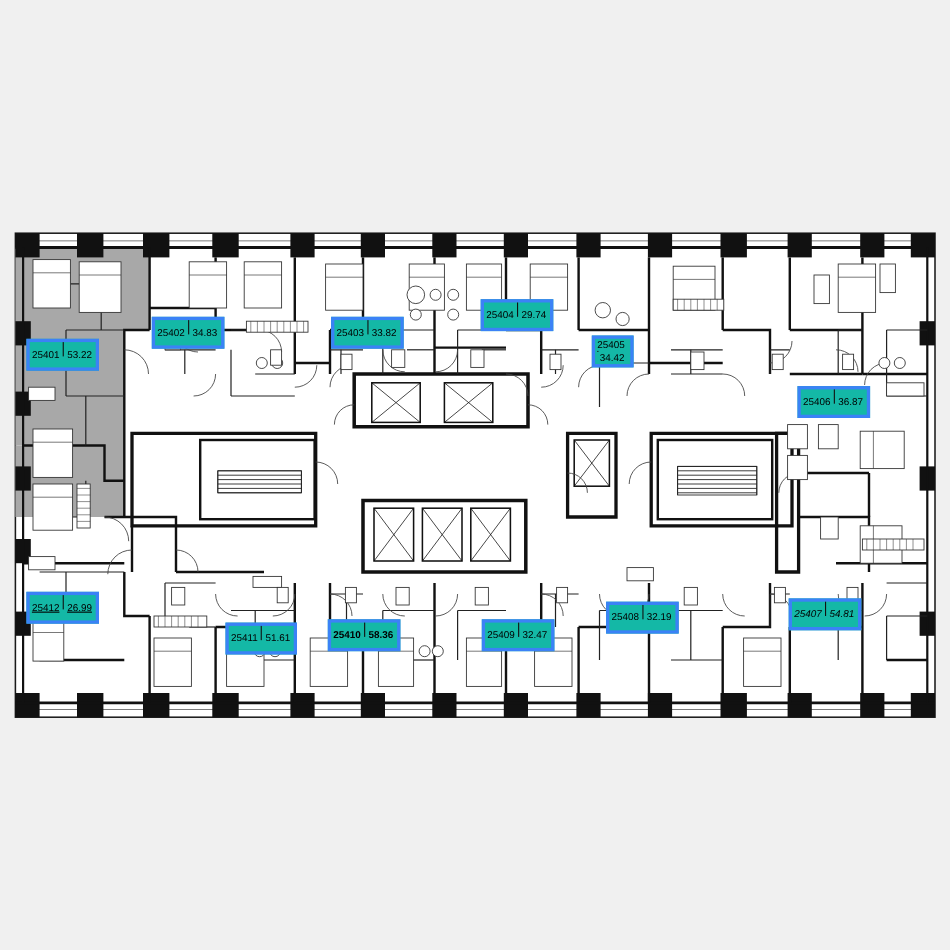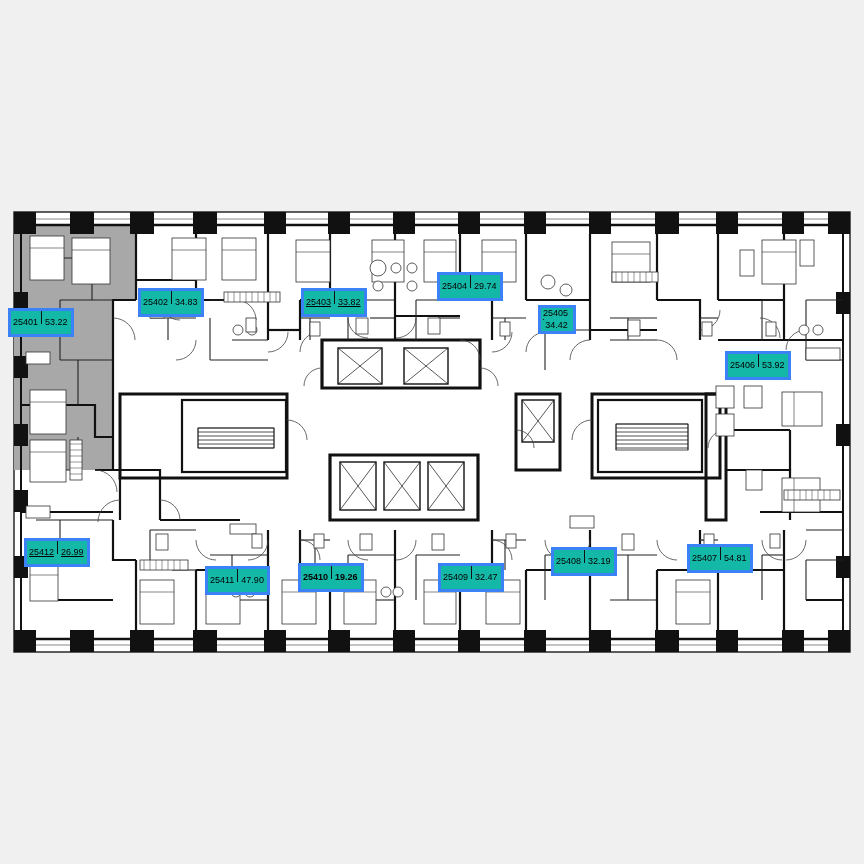--- a/index.html
+++ b/index.html
@@ -440,73 +440,73 @@
       <rect x="622" y="534" width="12" height="16"></rect>
       <rect x="704" y="534" width="10" height="14"></rect>
       <rect x="770" y="534" width="10" height="14"></rect>
       <rect x="716" y="386" width="18" height="22"></rect>
       <rect x="716" y="414" width="18" height="22"></rect>
       <rect x="744" y="386" width="18" height="22"></rect>
       <rect x="746" y="470" width="16" height="20"></rect>
     </g>
   </svg>
 
-  <div class="unit-label" style="left:8px; top:308px;align-items:center;">
+  <div class="unit-label" style="left:24px; top:308px;align-items:center;">
     <span class="num">25401</span>
       <span class="sep"></span>
       <span class="area">53.22</span>
   </div>
   <div class="unit-label" style="left:138px; top:288px;">
     <span class="num">25402</span>
       <span class="sep"></span>
       <span class="area">34.83</span>
   </div>
-  <div class="unit-label" style="left:301px; top:288px;text-decoration:underline;">
+  <div class="unit-label" style="left:301px; top:288px;">
     <span class="num">25403</span>
       <span class="sep"></span>
       <span class="area">33.82</span>
   </div>
   <div class="unit-label" style="left:437px; top:272px;">
     <span class="num">25404</span>
       <span class="sep"></span>
       <span class="area">29.74</span>
   </div>
   <div class="unit-label" style="left:538px; top:305px;flex-direction:column;">
     <span class="num">25405</span>
       <span class="sep"></span>
       <span class="area">34.42</span>
   </div>
   <div class="unit-label" style="left:725px; top:323px;margin-top:28px;">
     <span class="num">25406</span>
       <span class="sep"></span>
-      <span class="area">53.92</span>
-  </div>
-  <div class="unit-label" style="left:687px; top:544px;">
+      <span class="area">36.87</span>
+  </div>
+  <div class="unit-label" style="left:717px; top:544px;font-style:italic;">
     <span class="num">25407</span>
       <span class="sep"></span>
       <span class="area">54.81</span>
   </div>
   <div class="unit-label" style="left:551px; top:547px;">
     <span class="num">25408</span>
       <span class="sep"></span>
       <span class="area">32.19</span>
   </div>
   <div class="unit-label" style="left:438px; top:563px;">
     <span class="num">25409</span>
       <span class="sep"></span>
       <span class="area">32.47</span>
   </div>
   <div class="unit-label" style="left:298px; top:563px;font-weight:bold;">
     <span class="num">25410</span>
       <span class="sep"></span>
-      <span class="area">19.26</span>
+      <span class="area">58.36</span>
   </div>
   <div class="unit-label" style="left:205px; top:566px;justify-content:space-between;">
     <span class="num">25411</span>
       <span class="sep"></span>
-      <span class="area">47.90</span>
+      <span class="area">51.61</span>
   </div>
   <div class="unit-label" style="left:24px; top:538px;text-decoration:underline;">
     <span class="num">25412</span>
       <span class="sep"></span>
       <span class="area">26.99</span>
   </div>
 </div>
 
 </body></html>

